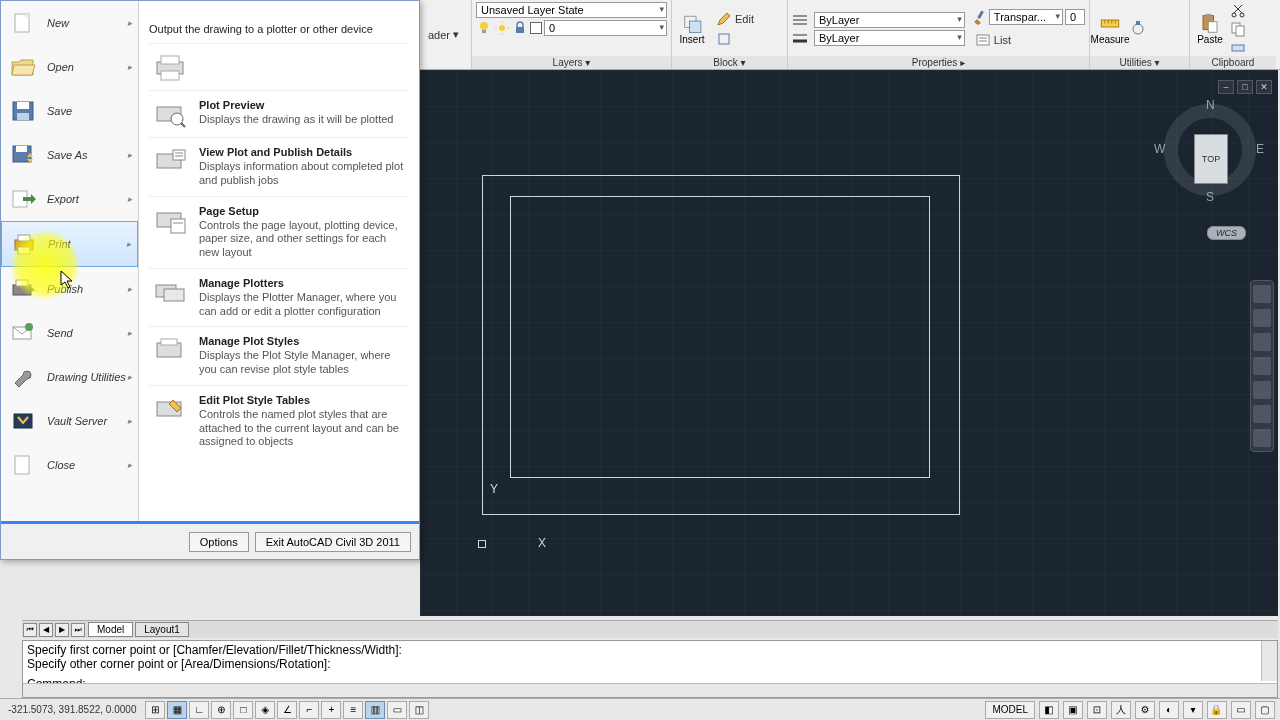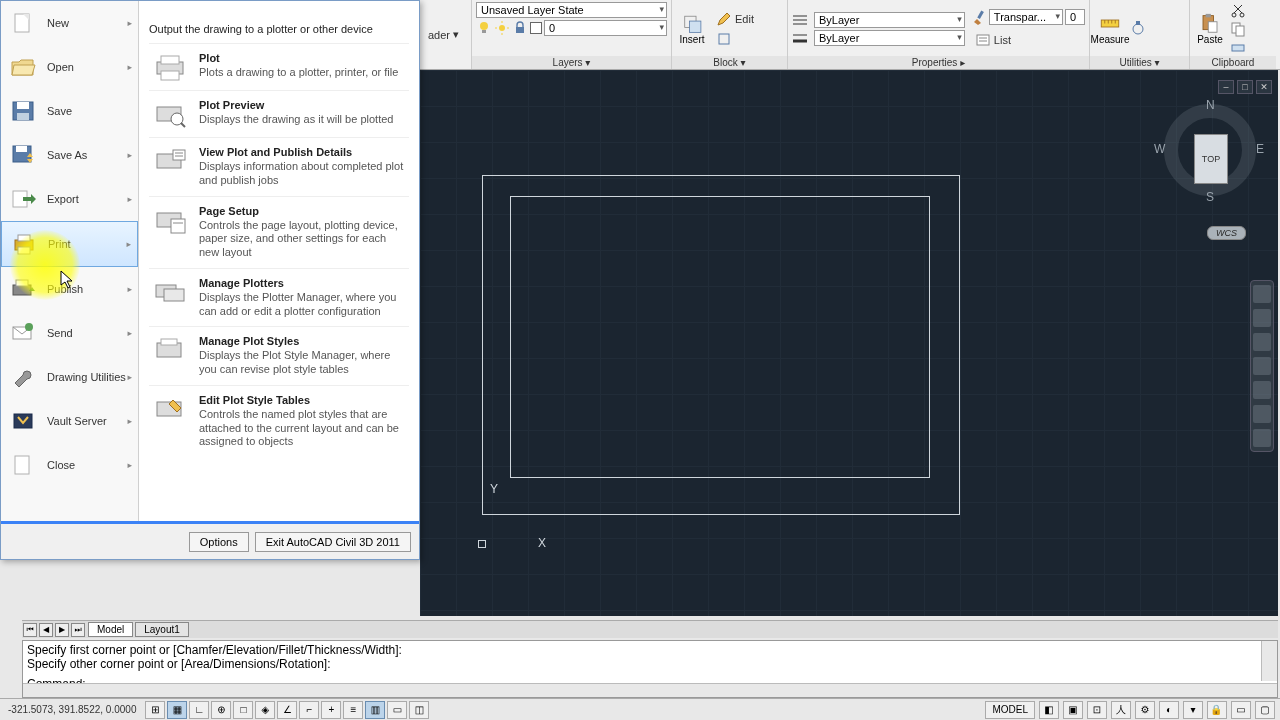--- a/index.html
+++ b/index.html
@@ -12,21 +12,21 @@
 .ribbon-group-title { text-align: center; font-size: 10px; color: #333; background: #e4e4e4; padding: 1px 0; margin: 0 -4px -2px -4px; }
 .rb-btn { display: flex; align-items: center; gap: 3px; padding: 1px 4px; font-size: 11px; color: #333; cursor: pointer; }
 .rb-ico { width: 16px; height: 16px; display: inline-block; }
 .rb-big { width: 32px; height: 32px; display: inline-flex; align-items: center; justify-content: center; flex-direction: column; font-size: 10px; }
 .dd { background: #fff; border: 1px solid #999; padding: 1px 16px 1px 4px; font-size: 11px; min-width: 110px; position: relative; }
 .dd:after { content: "▾"; position: absolute; right: 2px; top: 1px; font-size: 9px; color: #555; }
 
 
 .app-menu { position: absolute; top: 0; left: 0; width: 420px; height: 560px; background: #fdfdfd; border: 1px solid #7a9cc6; box-shadow: 2px 2px 6px rgba(0,0,0,0.3); z-index: 100; }
 .am-left { position: absolute; top: 0; left: 0; width: 138px; height: 558px; background: #f8f8f8; border-right: 1px solid #d0d0d0; }
-.am-item { display: flex; align-items: center; gap: 10px; padding: 10px 8px; cursor: pointer; color: #333; position: relative; }
+.am-item { display: flex; align-items: center; gap: 10px; padding: 10px 8px; cursor: pointer; color: #333; position: relative; font-style: italic; }
 .am-item.sel { background: linear-gradient(#e8f4ff, #cfe6ff); border: 1px solid #6fa8e0; }
 .am-ico { width: 28px; height: 24px; display: inline-block; }
 .am-arrow { position: absolute; right: 6px; top: 50%; transform: translateY(-50%); font-size: 9px; color: #888; }
 .am-right { position: absolute; top: 0; left: 138px; right: 0; bottom: 38px; background: #fff; padding: 22px 10px; overflow: hidden; }
 .am-header { font-size: 11px; color: #222; margin-bottom: 8px; }
 .sub-item { display: flex; gap: 12px; padding: 8px 4px; border-top: 1px solid #eee; cursor: pointer; }
 .sub-item:first-of-type { border-top: none; }
 .sub-ico { width: 34px; height: 30px; flex-shrink: 0; }
 .sub-title { font-weight: bold; font-size: 11px; color: #222; margin-bottom: 2px; }
 .sub-desc { font-size: 11px; color: #555; line-height: 1.25; }
@@ -376,24 +376,20 @@
   <div class="am-right">
     <div class="am-header">Output the drawing to a plotter or other device</div>
     <div class="sub-item">
         <span class="sub-ico">
           <svg viewBox="0 0 34 30">
             <rect x="4" y="10" width="26" height="12" fill="#ddd" stroke="#888"></rect>
             <rect x="8" y="4" width="18" height="8" fill="#fff" stroke="#aaa"></rect>
             <rect x="8" y="19" width="18" height="9" fill="#fff" stroke="#aaa"></rect>
           </svg>
         </span>
-        <div>
-          <div class="sub-title">Plot</div>
-          <div class="sub-desc">Plots a drawing to a plotter, printer, or file</div>
-        </div>
       </div>
     <div class="sub-item">
         <span class="sub-ico">
           <svg viewBox="0 0 34 30">
             <rect x="4" y="8" width="24" height="14" fill="#ddd" stroke="#888"></rect>
             <circle cx="24" cy="20" r="6" fill="#fff" stroke="#666"></circle>
             <line x1="28" y1="24" x2="32" y2="28" stroke="#666" stroke-width="2"></line>
           </svg>
         </span>
         <div>

